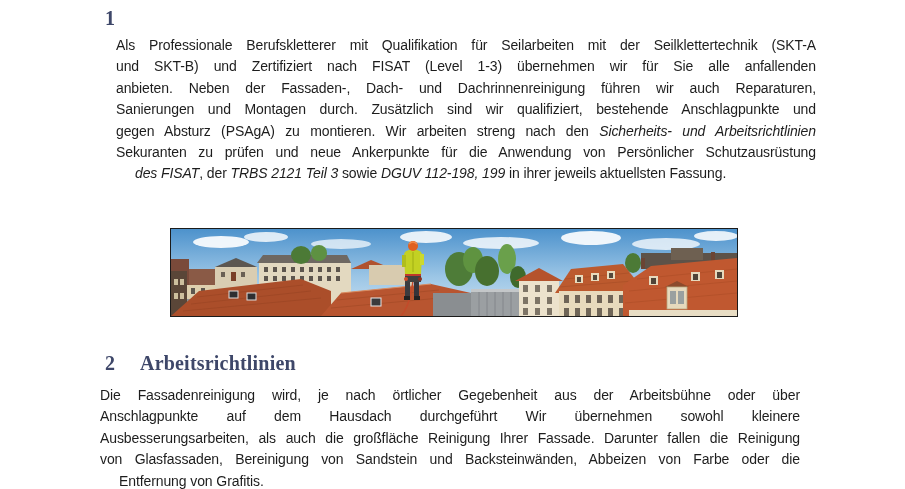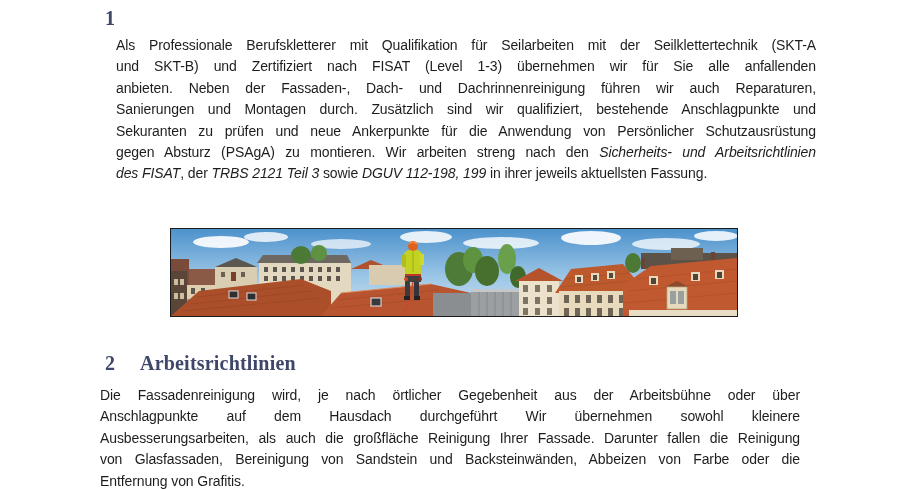--- a/index.html
+++ b/index.html
@@ -11,21 +11,21 @@
     position:absolute; display:flex; align-items:baseline;
     font-family:"Liberation Serif", serif; font-weight:bold;
     font-size:20px; line-height:24px; color:#3e4769; letter-spacing:0.2px;
   }
   .heading .num { display:inline-block; width:35px; }
   .para {
     position:absolute; width:700px; font-size:14px; line-height:21.4px;
     color:#1d1d1d; letter-spacing:-0.1px;
   }
   .para .line { text-align:justify; text-align-last:justify; height:21.4px; overflow:hidden; }
-  .para .line.last { text-align-last:left; }
+  .para .line.last { text-align-last:left;margin-left:19px; }
   .para .it { font-style:italic; }
   .figure {
     position:absolute; left:170px; top:228px; width:566px; height:87px;
     border:1px solid #1b1b1b; background:#9cc6e6;
   }
   .figure svg { display:block; width:100%; height:100%; }
 </style>
 </head>
 <body>
 
@@ -33,22 +33,22 @@
 
   <div class="heading" style="left:105px; top:6px;">
     <span class="num">1</span>
   </div>
 
   <div class="para" style="left:116px; top:35px;">
       <div class="line"><span>Als Professionale Berufskletterer mit Qualifikation für Seilarbeiten mit der Seilklettertechnik (SKT-A</span></div>
       <div class="line"><span>und SKT-B) und Zertifiziert nach FISAT (Level 1-3) übernehmen wir für Sie alle anfallenden</span></div>
       <div class="line"><span>anbieten. Neben der Fassaden-, Dach- und Dachrinnenreinigung führen wir auch Reparaturen,</span></div>
       <div class="line"><span>Sanierungen und Montagen durch. Zusätzlich sind wir qualifiziert, bestehende Anschlagpunkte und</span></div>
+      <div class="line"><span>gegen Absturz (PSAgA) zu montieren. Wir arbeiten streng nach den </span><span class="it">Sicherheits- und Arbeitsrichtlinien</span></div>
       <div class="line"><span>Sekuranten zu prüfen und neue Ankerpunkte für die Anwendung von Persönlicher Schutzausrüstung</span></div>
-      <div class="line"><span>gegen Absturz (PSAgA) zu montieren. Wir arbeiten streng nach den </span><span class="it">Sicherheits- und Arbeitsrichtlinien</span></div>
       <div class="line last"><span class="it">des FISAT</span><span>, der </span><span class="it">TRBS 2121 Teil 3</span><span> sowie </span><span class="it">DGUV 112-198, 199</span><span> in ihrer jeweils aktuellsten Fassung.</span></div>
     </div>
 
   <div class="figure">
     <svg viewBox="0 0 566 87" preserveAspectRatio="none">
       <defs>
         <linearGradient id="sky" x1="0" y1="0" x2="0" y2="1">
           <stop offset="0" stop-color="#4d92cc"></stop>
           <stop offset="0.55" stop-color="#9cc6e6"></stop>
           <stop offset="1" stop-color="#cfe3f1"></stop>

